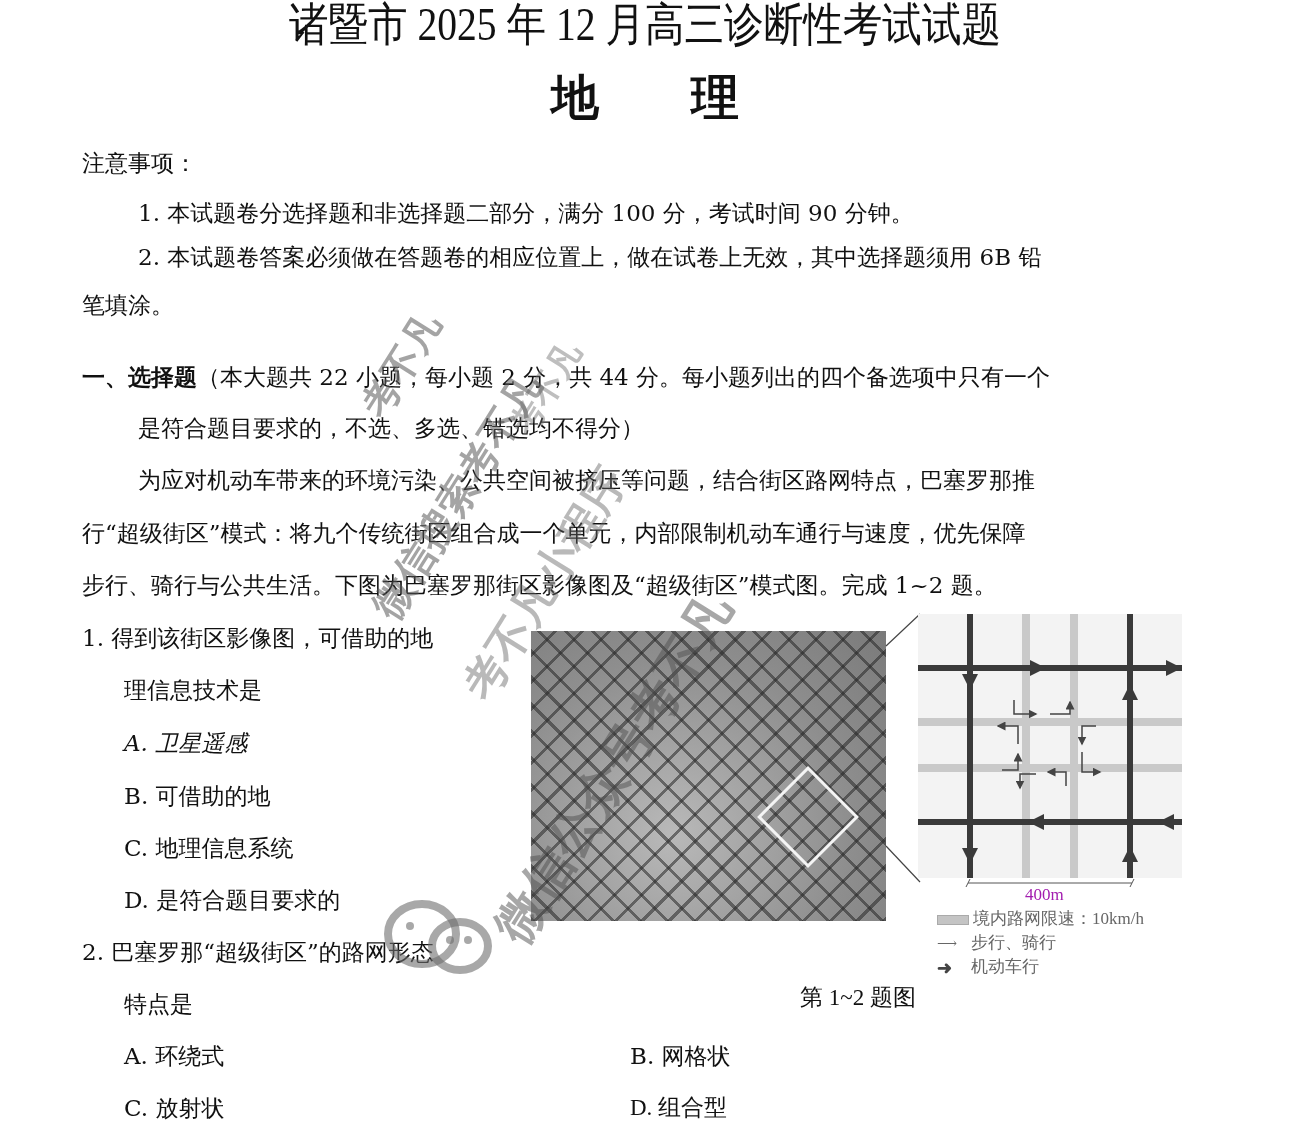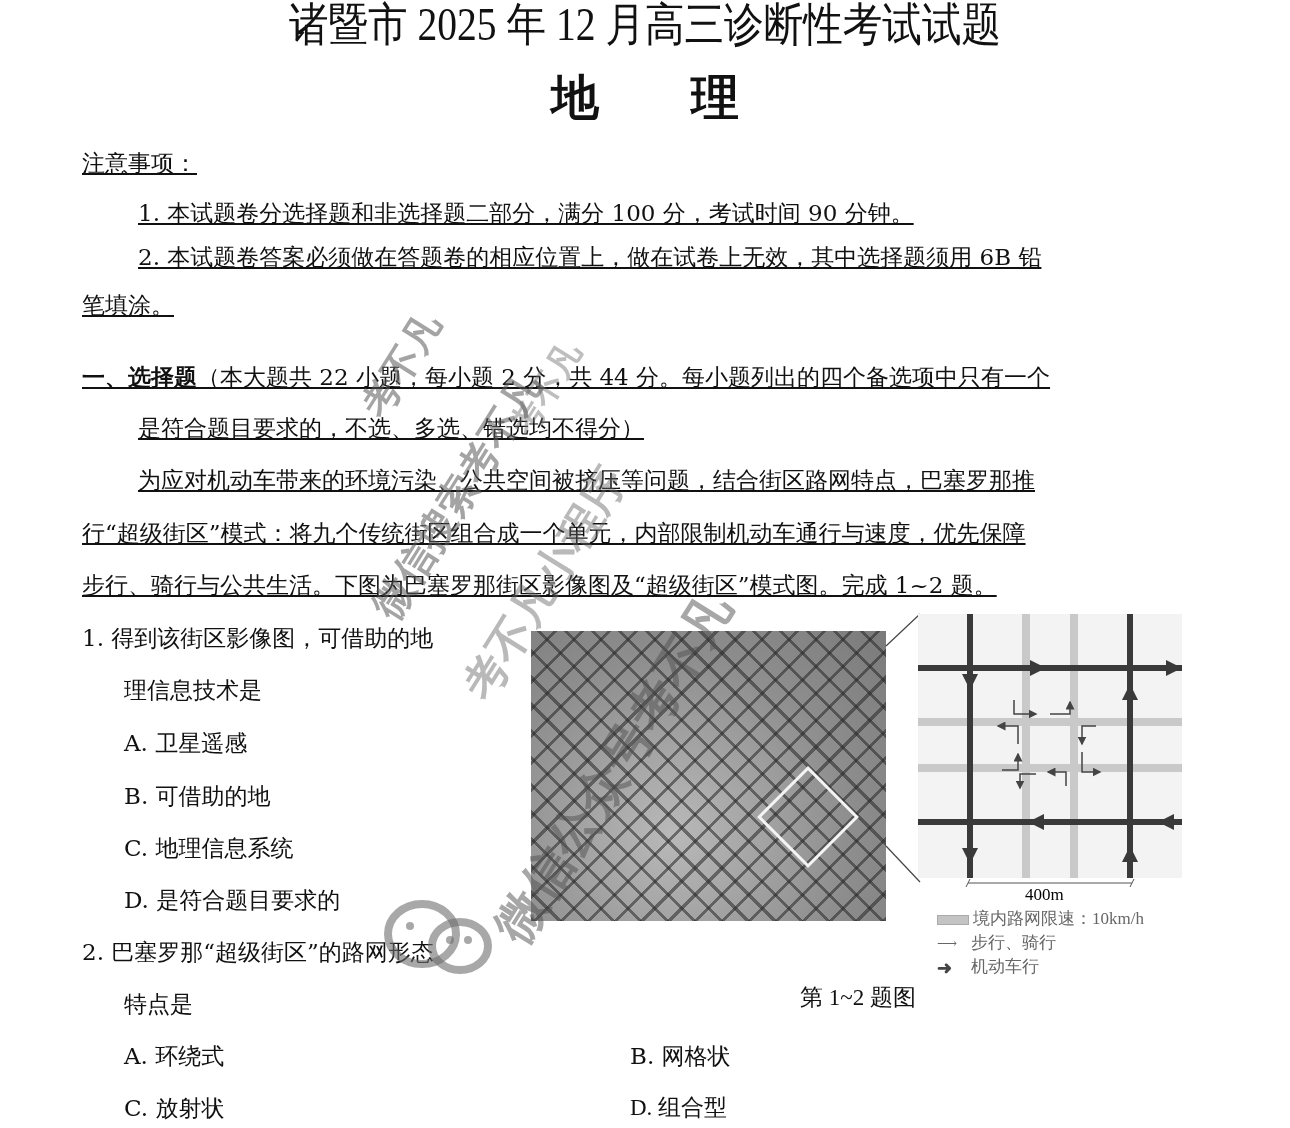--- a/index.html
+++ b/index.html
@@ -4,21 +4,21 @@
 <style>
   html,body{margin:0;padding:0;background:#fff;}
   body{width:1290px;height:1128px;position:relative;overflow:hidden;color:#111;
        font-family:"DejaVu Serif","Liberation Serif",serif;}
   .abs{position:absolute;}
   .title{left:0;width:1290px;top:-6px;text-align:center;font-size:46px;line-height:62px;letter-spacing:0px;
          font-family:"Liberation Serif","DejaVu Serif",serif;transform:scaleX(0.86);transform-origin:center;}
   .subject{left:0;width:1290px;top:66px;text-align:center;font-size:48px;line-height:62px;font-weight:bold;
            font-family:"DejaVu Sans","Liberation Sans",sans-serif;word-spacing:0;}
   .subject span{display:inline-block;margin:0 46px;}
-  .line{font-size:23px;line-height:30px;white-space:nowrap;text-decoration:underline;}
+  .line{font-size:23px;line-height:30px;white-space:nowrap;}
   .notice-h{left:82px;top:148px;font-size:23px;}
   .sec{font-weight:bold;font-family:"DejaVu Sans","Liberation Sans",sans-serif;margin-top:20px;}
   .opt{font-size:23px;line-height:30px;white-space:nowrap;}
   .fig-photo{left:531px;top:631px;width:355px;height:290px;
     background:
       repeating-linear-gradient(45deg, rgba(40,40,40,.55) 0 3px, transparent 3px 19px),
       repeating-linear-gradient(-45deg, rgba(40,40,40,.55) 0 3px, transparent 3px 19px),
       radial-gradient(circle at 40% 70%, #b9b9b9 0, #8e8e8e 60%, #7a7a7a 100%);
   }
   .fig-photo .sel{position:absolute;left:241px;top:150px;width:66px;height:66px;border:3px solid #f4f4f4;transform:rotate(45deg);}
@@ -44,21 +44,21 @@
   <span class="sec">一、选择题</span><span>（本大题共 22 小题，每小题 2 分，共 44 分。每小题列出的四个备选项中只有一个</span>
 </div>
 <div class="abs line" style="left:138px;top:413px;">是符合题目要求的，不选、多选、错选均不得分）</div>
 
 <div class="abs line" style="left:138px;top:465px;">为应对机动车带来的环境污染、公共空间被挤压等问题，结合街区路网特点，巴塞罗那推</div>
 <div class="abs line" style="left:82px;top:518px;">行“超级街区”模式：将九个传统街区组合成一个单元，内部限制机动车通行与速度，优先保障</div>
 <div class="abs line" style="left:82px;top:570px;">步行、骑行与公共生活。下图为巴塞罗那街区影像图及“超级街区”模式图。完成 1~2 题。</div>
 
 <div class="abs opt" style="left:82px;top:623px;">1.  得到该街区影像图，可借助的地</div>
 <div class="abs opt" style="left:124px;top:675px;">理信息技术是</div>
-<div class="abs opt" style="left:124px;top:728px;">A.  卫星遥感</div>
+<div class="abs opt" style="left:124px;top:728px;font-style:italic;">A.  卫星遥感</div>
 <div class="abs opt" style="left:124px;top:781px;">B.  可借助的地</div>
 <div class="abs opt" style="left:124px;top:833px;">C.  地理信息系统</div>
 <div class="abs opt" style="left:124px;top:885px;">D.  是符合题目要求的</div>
 
 <div class="abs opt" style="left:82px;top:937px;">2.  巴塞罗那“超级街区”的路网形态</div>
 <div class="abs opt" style="left:124px;top:989px;">特点是</div>
 <div class="abs opt" style="left:124px;top:1041px;text-align:center;">A.  环绕式</div>
 <div class="abs opt" style="left:630px;top:1041px;">B.  网格状</div>
 <div class="abs opt" style="left:124px;top:1093px;">C.  放射状</div>
 <div class="abs opt" style="left:630px;top:1093px;font-family:Liberation Serif, serif;">D.  组合型</div>
@@ -116,21 +116,21 @@
     <path d="M100,130 V112 H80"></path>
   </g>
   <g stroke="#444" stroke-width="1" fill="#fff"></g>
 </svg>
 
 <svg class="abs" style="left:964px;top:877px;" width="172" height="12">
   <line x1="4" y1="6" x2="168" y2="6" stroke="#555" stroke-width="1"></line>
   <line x1="2" y1="10" x2="6" y2="2" stroke="#555" stroke-width="1"></line>
   <line x1="166" y1="10" x2="170" y2="2" stroke="#555" stroke-width="1"></line>
 </svg>
-<div class="abs legend" style="left:1025px;top:885px;color:#000000;">400m</div>
+<div class="abs legend" style="left:1025px;top:885px;color:#a21caf;">400m</div>
 
 <div class="abs legend" style="left:937px;top:907px;">
   <span style="display:inline-block;width:30px;height:8px;background:#c4c4c4;border:1px solid #aaa;vertical-align:middle;margin-right:4px;"></span><span>境内路网限速：10km/h</span>
 </div>
 <div class="abs legend" style="left:937px;top:931px;">
   <span style="display:inline-block;width:30px;vertical-align:middle;margin-right:4px;font-size:14px;line-height:10px;">⟶</span><span>步行、骑行</span>
 </div>
 <div class="abs legend" style="left:937px;top:955px;">
   <span style="display:inline-block;width:30px;vertical-align:middle;margin-right:4px;font-size:18px;line-height:10px;color:#444;font-weight:bold;">➜</span><span>机动车行</span>
 </div>

